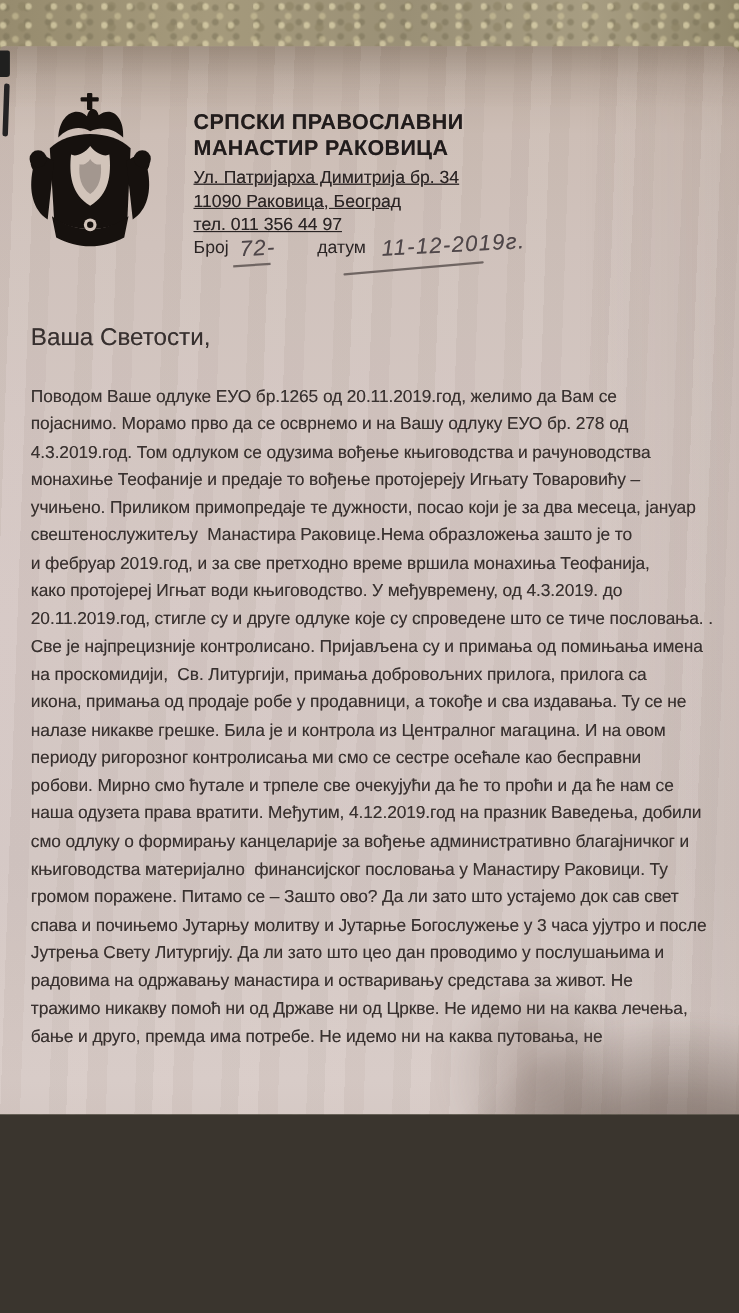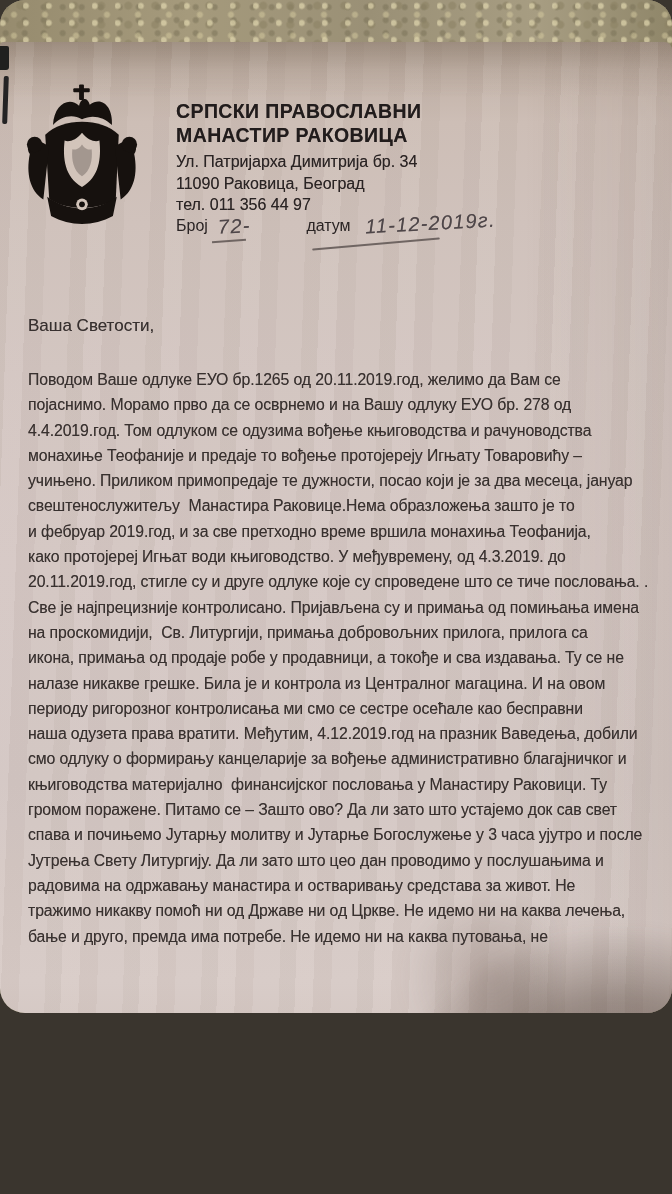--- a/index.html
+++ b/index.html
@@ -1,19 +1,18 @@
 <!DOCTYPE html>
 <html><head>
 <meta charset="utf-8">
 <style>
   html,body{margin:0;padding:0;background:#3a352e;}
   .photo{
     position:relative;width:672px;height:1013px;overflow:hidden;
     font-family:"Liberation Sans", sans-serif;
-    border-radius:25px;
   }
   
   .bg-top{
     position:absolute;left:0;top:0;width:672px;height:56px;
     background-color:#9c9177;
     background-image:
       radial-gradient(circle at 12% 35%, rgba(229,219,178,.65) 2px, rgba(229,219,178,0) 4px),
       radial-gradient(circle at 45% 70%, rgba(214,203,160,.5) 2px, rgba(214,203,160,0) 4px),
       radial-gradient(circle at 75% 30%, rgba(140,130,100,.6) 3px, rgba(140,130,100,0) 5px),
       radial-gradient(circle at 30% 55%, rgba(120,112,86,.5) 2px, rgba(120,112,86,0) 4px),
@@ -63,36 +62,36 @@
   }
   
   .edge-mark-nub{position:absolute;left:0;top:46px;width:9px;height:24px;background:#20201f;border-radius:0 2px 3px 0;}
   .edge-mark-line{position:absolute;left:3px;top:76px;width:5px;height:48px;background:#242324;border-radius:2px;transform:rotate(2deg);}
 
   
   .emblem{position:absolute;left:24px;top:84px;width:116px;height:146px;}
   .lh-text{position:absolute;left:176px;top:99px;color:#25201f;}
   .org-line{font-size:19.5px;font-weight:bold;letter-spacing:.4px;line-height:24px;color:#211c1c;
     text-shadow:0 0 .5px rgba(40,30,30,.55);}
-  .addr{font-size:16px;line-height:21.5px;color:#2a2424;margin-top:4px;text-shadow:0 0 .4px rgba(45,35,35,.5);}
+  .addr{font-size:16px;line-height:21.5px;color:#2a2424;margin-top:4px;text-shadow:0 0 .4px rgba(45,35,35,.5);text-decoration:underline;}
   .addr div{white-space:pre;}
   .num-row{position:absolute;left:176px;top:213px;font-size:16px;color:#2a2424;white-space:nowrap;}
   .hand{
     font-style:italic;font-size:20px;color:#4e4649;letter-spacing:1.2px;
     display:inline-block;transform:rotate(-3deg);text-shadow:0 0 .5px rgba(70,60,60,.5);
   }
   .hand-num{position:relative;margin-left:10px;top:2px;}
   .hand-date{position:relative;margin-left:14px;top:-1px;}
   .u-num{position:absolute;left:212px;top:240px;width:34px;height:2px;background:#6f6562;transform:rotate(-4deg);}
   .u-date{position:absolute;left:312px;top:243px;width:128px;height:2px;background:#6f6562;transform:rotate(-5deg);border-radius:2px;}
-  .dlabel{margin-left:56px;}
+  .dlabel{margin-left:38px;}
 
   
-  .salutation{position:absolute;left:28px;top:316px;font-size:17px;color:#37302f;text-shadow:0 0 .4px rgba(55,45,45,.5);}
-  .body-lines{position:absolute;left:28px;top:367px;color:#38312f;}
+  .salutation{position:absolute;left:28px;top:294px;font-size:22px;color:#37302f;text-shadow:0 0 .4px rgba(55,45,45,.5);}
+  .body-lines{position:absolute;left:28px;top:348px;color:#38312f;}
   .body-line{
     white-space:pre;font-size:15.8px;line-height:25.3px;letter-spacing:-.1px;
     text-shadow:0 0 .4px rgba(55,45,45,.5);
   }
 </style>
 </head>
 <body>
 
 <div class="photo">
 
@@ -149,32 +148,33 @@
   <div class="num-row">
     <span>Број</span><span class="hand hand-num">72-</span><span class="dlabel">датум</span><span class="hand hand-date">11-12-2019г.</span>
   </div>
   <div class="u-num"></div>
   <div class="u-date"></div>
 
   <div class="salutation">Ваша Светости,</div>
   <div class="body-lines">
       <div class="body-line">Поводом Ваше одлуке ЕУО бр.1265 од 20.11.2019.год, желимо да Вам се</div>
       <div class="body-line">појаснимо. Морамо прво да се осврнемо и на Вашу одлуку ЕУО бр. 278 од</div>
-      <div class="body-line">4.4.2019.год. Том одлуком се одузима вођење књиговодства и рачуноводства</div>
+      <div class="body-line">4.3.2019.год. Том одлуком се одузима вођење књиговодства и рачуноводства</div>
       <div class="body-line">монахиње Теофаније и предаје то вођење протојереју Игњату Товаровићу –</div>
       <div class="body-line">учињено. Приликом примопредаје те дужности, посао који је за два месеца, јануар</div>
       <div class="body-line">свештенослужитељу  Манастира Раковице.Нема образложења зашто је то</div>
       <div class="body-line">и фебруар 2019.год, и за све претходно време вршила монахиња Теофанија,</div>
       <div class="body-line">како протојереј Игњат води књиговодство. У међувремену, од 4.3.2019. до</div>
       <div class="body-line">20.11.2019.год, стигле су и друге одлуке које су спроведене што се тиче пословања. .</div>
       <div class="body-line">Све је најпрецизније контролисано. Пријављена су и примања од помињања имена</div>
       <div class="body-line">на проскомидији,  Св. Литургији, примања добровољних прилога, прилога са</div>
       <div class="body-line">икона, примања од продаје робе у продавници, а токође и сва издавања. Ту се не</div>
       <div class="body-line">налазе никакве грешке. Била је и контрола из Централног магацина. И на овом</div>
       <div class="body-line">периоду ригорозног контролисања ми смо се сестре осећале као бесправни</div>
+      <div class="body-line">робови. Мирно смо ћутале и трпеле све очекујући да ће то проћи и да ће нам се</div>
       <div class="body-line">наша одузета права вратити. Међутим, 4.12.2019.год на празник Ваведења, добили</div>
       <div class="body-line">смо одлуку о формирању канцеларије за вођење административно благајничког и</div>
       <div class="body-line">књиговодства материјално  финансијског пословања у Манастиру Раковици. Ту</div>
       <div class="body-line">громом поражене. Питамо се – Зашто ово? Да ли зато што устајемо док сав свет</div>
       <div class="body-line">спава и почињемо Јутарњу молитву и Јутарње Богослужење у 3 часа ујутро и после</div>
       <div class="body-line">Јутрења Свету Литургију. Да ли зато што цео дан проводимо у послушањима и</div>
       <div class="body-line">радовима на одржавању манастира и остваривању средстава за живот. Не</div>
       <div class="body-line">тражимо никакву помоћ ни од Државе ни од Цркве. Не идемо ни на каква лечења,</div>
       <div class="body-line">бање и друго, премда има потребе. Не идемо ни на каква путовања, не</div>
     </div>

